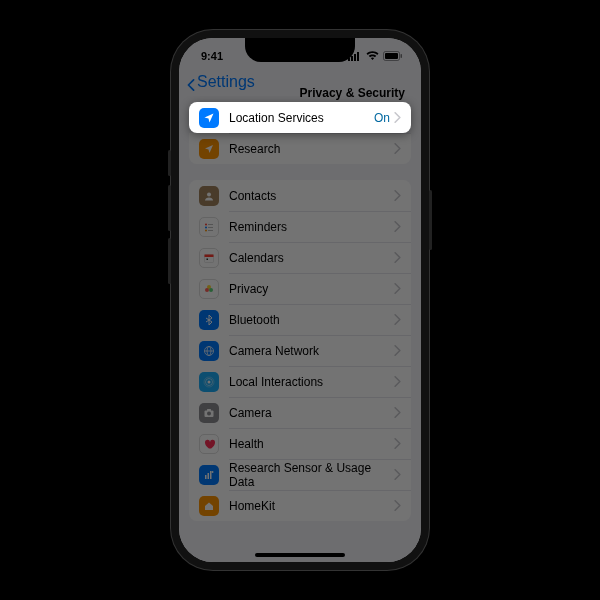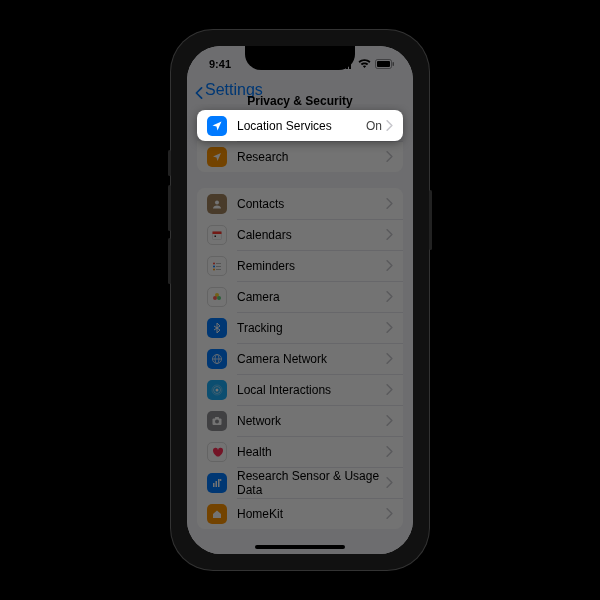--- a/index.html
+++ b/index.html
@@ -7,21 +7,21 @@
     width: 600px; height: 600px;
     background: #000;
     display: flex; align-items: center; justify-content: center;
     font-family: -apple-system, "Helvetica Neue", Arial, sans-serif;
     overflow: hidden;
   }
   .phone {
     width: 258px; height: 540px;
     background: #111;
     border-radius: 42px;
-    padding: 16px;
+    padding: 8px;
     position: relative;
     box-shadow: 0 0 0 1px #333;
   }
   .phone::before, .phone::after {
     content: "";
     position: absolute;
     background: #222;
     border-radius: 3px;
   }
   .phone::before { 
@@ -60,22 +60,22 @@
     height: 28px;
     display: flex; align-items: center;
     padding: 0 8px;
     position: relative;
   }
   .back {
     display: flex; align-items: flex-end; gap: 2px;
     color: #007aff; font-size: 16px;
   }
   .nav-title {
-    position: absolute; left: 0; right: 0;
-    text-align: center;
+    position: absolute; left: 0; right: 16px;
+    text-align: right;
     font-size: 12px; font-weight: 600;
     pointer-events: none;
     margin-top: 21px;
   }
   .content {
     height: calc(100% - 58px);
     overflow: hidden;
     padding-top: 6px;
   }
   .group { margin: 0 0 16px 0; }
@@ -96,21 +96,21 @@
   .group { margin-left: 10px; margin-right: 10px; }
   .icon {
     width: 20px; height: 20px;
     border-radius: 5px;
     margin-right: 10px;
     display: flex; align-items: center; justify-content: center;
     flex-shrink: 0;
   }
   .icon svg { width: 12px; height: 12px; }
   .label { flex: 1; font-size: 12px; color: #000; }
-  .value { font-size: 12px; color: #404040; margin-right: 4px; }
+  .value { font-size: 12px; color: #0369a1; margin-right: 4px; }
   .chevron { color: #c7c7cc; }
   .home-indicator {
     position: absolute; bottom: 5px; left: 50%; transform: translateX(-50%);
     width: 90px; height: 4px; background: #000; border-radius: 3px;
   }
   
   .dim-overlay {
     position: absolute; inset: 0;
     background: rgba(0,0,0,0.55);
     pointer-events: none;
@@ -204,66 +204,66 @@
               </svg>
             </div>
             <div class="label">Contacts</div>
             <span class="chevron"><svg width="7" height="11" viewBox="0 0 8 14">
                 <path d="M1 1 L7 7 L1 13" stroke="#c7c7cc" stroke-width="2" fill="none" stroke-linecap="round" stroke-linejoin="round"></path>
               </svg></span>
           </div>
           <div class="row">
             <div class="icon" style="background: rgb(255, 255, 255); border: 0.5px solid rgb(221, 221, 221);">
               <svg viewBox="0 0 24 24">
-                <rect x="3" y="5" width="18" height="16" rx="2" fill="#fff" stroke="#ccc"></rect>
-                <rect x="3" y="5" width="18" height="5" fill="#ff3b30"></rect>
-                <rect x="7" y="13" width="3" height="3" fill="#333"></rect>
-              </svg>
-            </div>
-            <div class="label">Calendars</div>
-            <span class="chevron"><svg width="7" height="11" viewBox="0 0 8 14">
-                <path d="M1 1 L7 7 L1 13" stroke="#c7c7cc" stroke-width="2" fill="none" stroke-linecap="round" stroke-linejoin="round"></path>
-              </svg></span>
-          </div>
-          <div class="row">
-            <div class="icon" style="background: rgb(255, 255, 255); border: 0.5px solid rgb(221, 221, 221);">
-              <svg viewBox="0 0 24 24">
                 <circle cx="6" cy="7" r="2" fill="#ff3b30"></circle>
                 <rect x="10" y="6" width="10" height="2" fill="#bbb"></rect>
                 <circle cx="6" cy="13" r="2" fill="#007aff"></circle>
                 <rect x="10" y="12" width="10" height="2" fill="#bbb"></rect>
                 <circle cx="6" cy="19" r="2" fill="#ff9500"></circle>
                 <rect x="10" y="18" width="10" height="2" fill="#bbb"></rect>
               </svg>
             </div>
             <div class="label">Reminders</div>
             <span class="chevron"><svg width="7" height="11" viewBox="0 0 8 14">
                 <path d="M1 1 L7 7 L1 13" stroke="#c7c7cc" stroke-width="2" fill="none" stroke-linecap="round" stroke-linejoin="round"></path>
               </svg></span>
           </div>
           <div class="row">
             <div class="icon" style="background: rgb(255, 255, 255); border: 0.5px solid rgb(221, 221, 221);">
               <svg viewBox="0 0 24 24">
+                <rect x="3" y="5" width="18" height="16" rx="2" fill="#fff" stroke="#ccc"></rect>
+                <rect x="3" y="5" width="18" height="5" fill="#ff3b30"></rect>
+                <rect x="7" y="13" width="3" height="3" fill="#333"></rect>
+              </svg>
+            </div>
+            <div class="label">Calendars</div>
+            <span class="chevron"><svg width="7" height="11" viewBox="0 0 8 14">
+                <path d="M1 1 L7 7 L1 13" stroke="#c7c7cc" stroke-width="2" fill="none" stroke-linecap="round" stroke-linejoin="round"></path>
+              </svg></span>
+          </div>
+          <div class="row">
+            <div class="icon" style="background: rgb(255, 255, 255); border: 0.5px solid rgb(221, 221, 221);">
+              <svg viewBox="0 0 24 24">
                 <circle cx="12" cy="8" r="4" fill="#ffcc00" opacity="0.8"></circle>
                 <circle cx="8" cy="14" r="4" fill="#ff3b30" opacity="0.8"></circle>
                 <circle cx="16" cy="14" r="4" fill="#34c759" opacity="0.8"></circle>
               </svg>
             </div>
-            <div class="label">Camera</div>
+            <div class="label">Privacy</div>
             <span class="chevron"><svg width="7" height="11" viewBox="0 0 8 14">
                 <path d="M1 1 L7 7 L1 13" stroke="#c7c7cc" stroke-width="2" fill="none" stroke-linecap="round" stroke-linejoin="round"></path>
               </svg></span>
           </div>
           <div class="row">
             <div class="icon" style="background: rgb(0, 122, 255);">
               <svg viewBox="0 0 24 24">
                 <path d="M12 2v20l6-6-6-4 6-4-6-6zM6 8l6 4-6 4" stroke="#fff" stroke-width="2" fill="none" stroke-linejoin="round"></path>
               </svg>
             </div>
-            <div class="label">Tracking</div>
+            <div class="label">Bluetooth</div>
             <span class="chevron"><svg width="7" height="11" viewBox="0 0 8 14">
                 <path d="M1 1 L7 7 L1 13" stroke="#c7c7cc" stroke-width="2" fill="none" stroke-linecap="round" stroke-linejoin="round"></path>
               </svg></span>
           </div>
           <div class="row">
             <div class="icon" style="background: rgb(0, 122, 255);">
               <svg viewBox="0 0 24 24">
                 <circle cx="12" cy="12" r="9" fill="none" stroke="#fff" stroke-width="1.5"></circle>
                 <ellipse cx="12" cy="12" rx="4" ry="9" fill="none" stroke="#fff" stroke-width="1.5"></ellipse>
                 <line x1="3" y1="12" x2="21" y2="12" stroke="#fff" stroke-width="1.5"></line>
@@ -288,21 +288,21 @@
               </svg></span>
           </div>
           <div class="row">
             <div class="icon" style="background: rgb(142, 142, 147);">
               <svg viewBox="0 0 24 24">
                 <rect x="3" y="7" width="18" height="13" rx="2" fill="#fff"></rect>
                 <circle cx="12" cy="13" r="4" fill="#8e8e93"></circle>
                 <rect x="8" y="4" width="8" height="4" rx="1" fill="#fff"></rect>
               </svg>
             </div>
-            <div class="label">Network</div>
+            <div class="label">Camera</div>
             <span class="chevron"><svg width="7" height="11" viewBox="0 0 8 14">
                 <path d="M1 1 L7 7 L1 13" stroke="#c7c7cc" stroke-width="2" fill="none" stroke-linecap="round" stroke-linejoin="round"></path>
               </svg></span>
           </div>
           <div class="row">
             <div class="icon" style="background: rgb(255, 255, 255); border: 0.5px solid rgb(221, 221, 221);">
               <svg viewBox="0 0 24 24">
                 <path d="M12 21s-8-5-8-12a5 5 0 0110-1 5 5 0 0110 1c0 7-8 12-8 12z" fill="#ff2d55"></path>
               </svg>
             </div>

